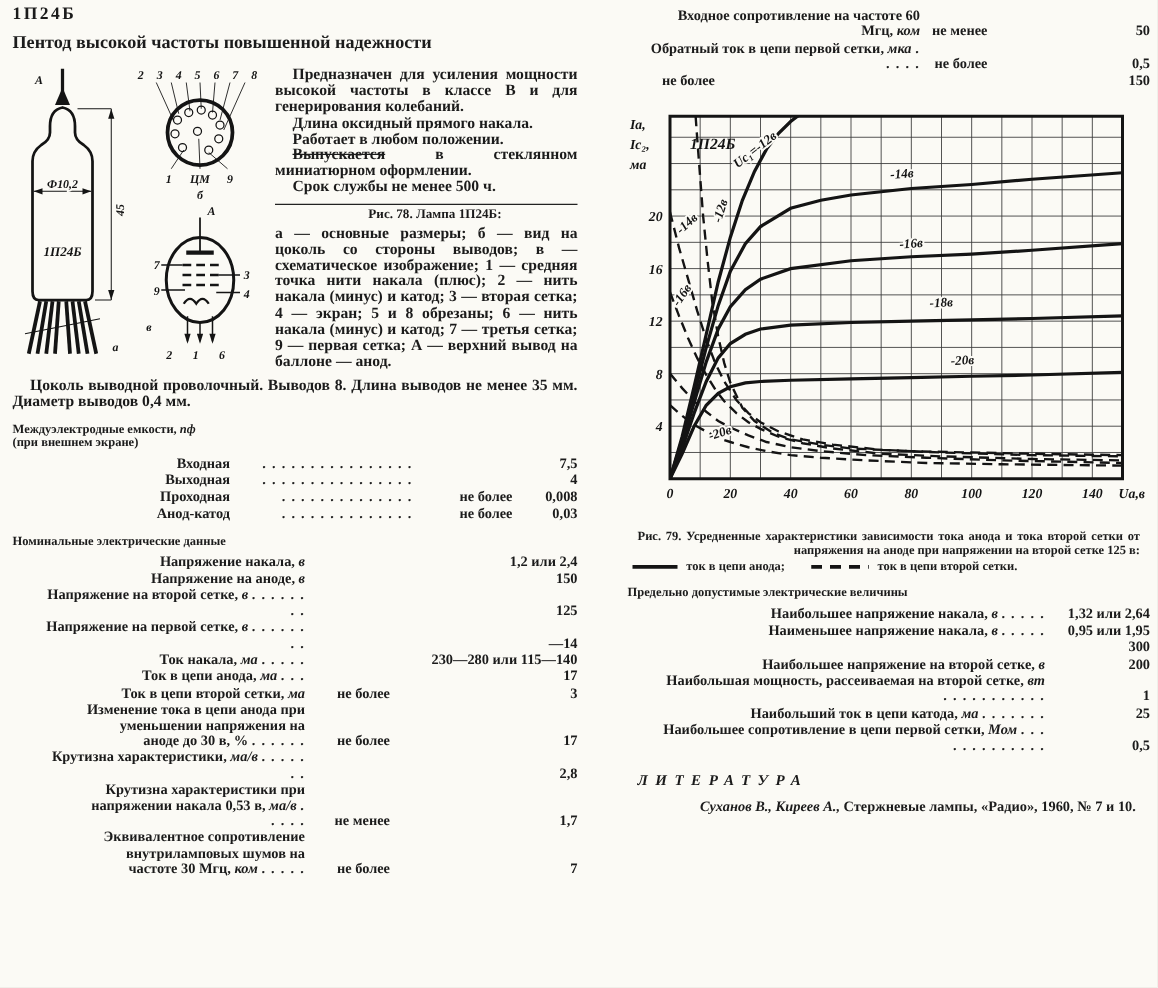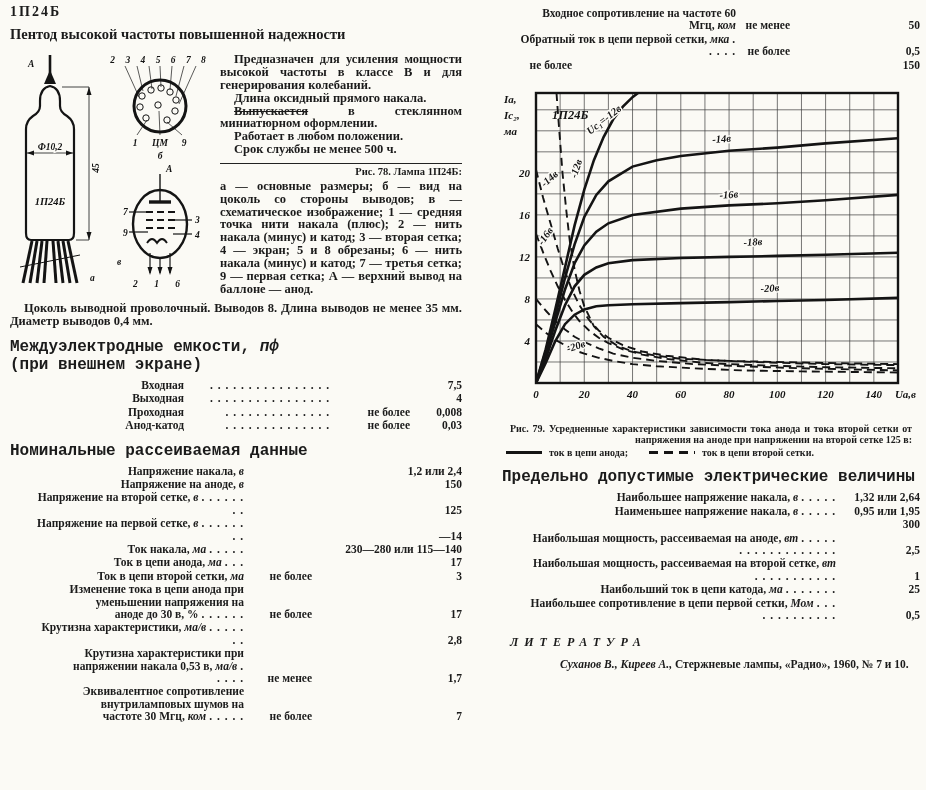--- a/index.html
+++ b/index.html
@@ -3,33 +3,33 @@
 <meta charset="utf-8">
 <style>
   html,body{margin:0;padding:0;background:#e8e6e0;}
   .page{position:relative;width:926px;height:790px;background:#fbfaf5;color:#1b1b1b;
         font-family:"Liberation Serif","DejaVu Serif",serif;font-weight:700;overflow:hidden;}
   .leftcol{position:absolute;left:10px;top:4px;width:452px;}
   .rightcol{position:absolute;left:502px;top:6px;width:418px;}
 
   .pagehead{font-size:14px;letter-spacing:2px;margin:0 0 6px 0;}
   .doctitle{font-size:14.5px;margin:4px 0 10px 0;}
-  h3{font-size:16px;margin:10px 0 5px 0;font-family:Liberation Mono, monospace;}
+  h3{font-size:10px;margin:10px 0 5px 0;}
   .unit{font-style:italic;}
 
   
   .figblock{display:flex;gap:4px;}
   .drawings{width:206px;display:flex;flex:0 0 206px;}
   .drawcol{display:flex;flex-direction:column;align-items:center;}
   .figtext{flex:1;min-width:0;}
   .figtext p{margin:0;font-size:12.5px;line-height:1.03;text-align:justify;text-indent:14px;}
   .strike{text-decoration:line-through;}
   .caprule{border:0;border-top:1.6px solid #222;margin:7px 0 3px 0;}
   .figcap{font-size:9.6px;line-height:1.1;text-align:justify;margin:0;}
-  .figcap .cap-num{display:block;text-align:right;font-size:10.5px;margin-bottom:2px;text-indent:14px;}
+  .figcap .cap-num{display:block;text-align:center;font-size:10.5px;margin-bottom:2px;text-indent:14px;}
 
   .basepar{font-size:12.5px;line-height:1.05;text-align:justify;text-indent:14px;margin:6px 0 0 0;}
 
   
   .plist{font-size:11.5px;line-height:1.08;text-align:right;}
   .prow{display:flex;align-items:flex-end;margin:1px 0;}
   .lbl{padding-left:30px;text-indent:-30px;}
   .dots{letter-spacing:1px;}
   .cond{white-space:nowrap;}
   .val{white-space:nowrap;}
@@ -188,22 +188,22 @@
             <text x="90" y="62">3</text>
             <text x="90" y="77">4</text>
             <text x="55" y="126" text-anchor="middle" style="letter-spacing:7px">2 1 6</text>
             <text x="12" y="104">в</text>
           </svg>
         </div>
       </div>
       <div class="figtext">
         <p>Предназначен для усиления мощности высокой частоты в классе В и для генерирования колебаний.</p>
         <p>Длина оксидный прямого накала.</p>
+        <p>Работает в любом положении.</p>
         <p><span class="strike">Выпускается</span><span> в стеклянном миниатюрном оформлении.</span></p>
-        <p>Работает в любом положении.</p>
         <p>Срок службы не менее 500 ч.</p>
         <hr class="caprule">
         <p class="figcap">
           <span class="cap-num">Рис. 78. Лампа 1П24Б:</span>
           <span>а — основные размеры; б — вид на цоколь со стороны выводов; в — схематическое изображение; 1 — средняя точка нити накала (плюс); 2 — нить накала (минус) и катод; 3 — вторая сетка; 4 — экран; 5 и 8 обрезаны; 6 — нить накала (минус) и катод; 7 — третья сетка; 9 — первая сетка; А — верхний вывод на баллоне — анод.</span>
         </p>
       </div>
     </div>
 
     <p class="basepar">Цоколь выводной проволочный. Выводов 8. Длина выводов не менее 35 мм. Диаметр выводов 0,4 мм.</p>
@@ -235,21 +235,21 @@
         </div>
 
         <div class="prow">
           <div class="lbl">Анод-катод</div>
           <div class="dotfill">. . . . . . . . . . . . . .</div>
           <div class="cond">не более</div>
           <div class="val">0,03</div>
         </div>
       </div>
 
-    <h3>Номинальные рассеиваемая данные</h3>
+    <h3>Номинальные электрические данные</h3>
 
     <div class="plist nom-list">
 
         <div class="prow">
           <div class="lbl"><span>Напряжение накала,</span> <span class="unit">в</span> <span class="dots"></span></div>
           <div class="cond"></div>
           <div class="val">1,2 или 2,4</div>
         </div>
 
         <div class="prow">
@@ -432,25 +432,25 @@
 
         <div class="prow">
           <div class="lbl"><span>Наименьшее напряжение накала,</span> <span class="unit">в</span> <span class="dots">. . . . .</span></div>
           <div class="val">0,95 или 1,95</div>
         </div>
 
         <div class="prow">
           <div class="val">300</div>
         </div>
 
-
-        <div class="prow">
-          <div class="lbl"><span>Наибольшая мощность, рассеиваемая на аноде,</span> <span class="unit">вт</span> <span class="dots">. . . . . . . . . . . . . . . . . .</span></div>
-          <div class="val">2,5</div>
-        </div>
+        <div class="prow">
+          <div class="lbl"><span>Наибольшее напряжение на второй сетке,</span> <span class="unit">в</span> <span class="dots"></span></div>
+          <div class="val">200</div>
+        </div>
+
 
         <div class="prow">
           <div class="lbl"><span>Наибольшая мощность, рассеиваемая на второй сетке,</span> <span class="unit">вт</span> <span class="dots">. . . . . . . . . . .</span></div>
           <div class="val">1</div>
         </div>
 
         <div class="prow">
           <div class="lbl"><span>Наибольший ток в цепи катода,</span> <span class="unit">ма</span> <span class="dots">. . . . . . .</span></div>
           <div class="val">25</div>
         </div>

